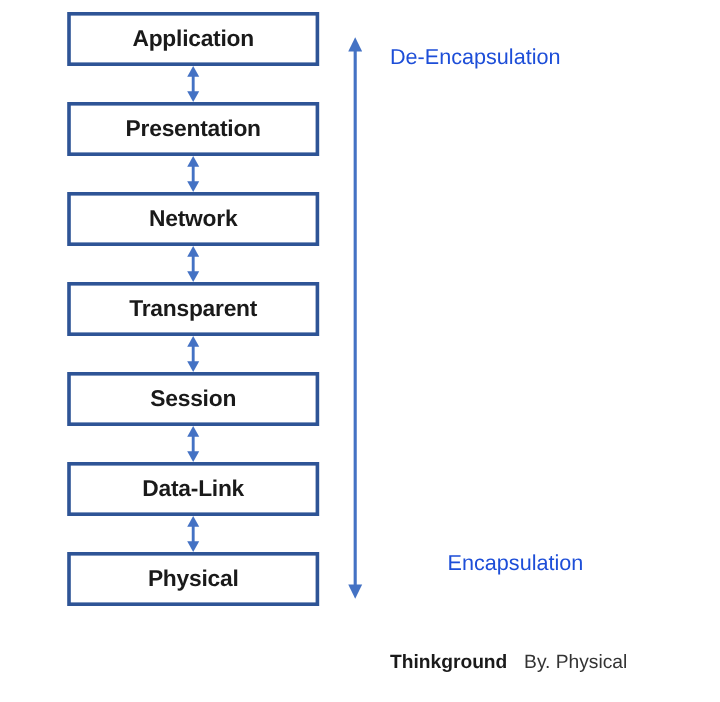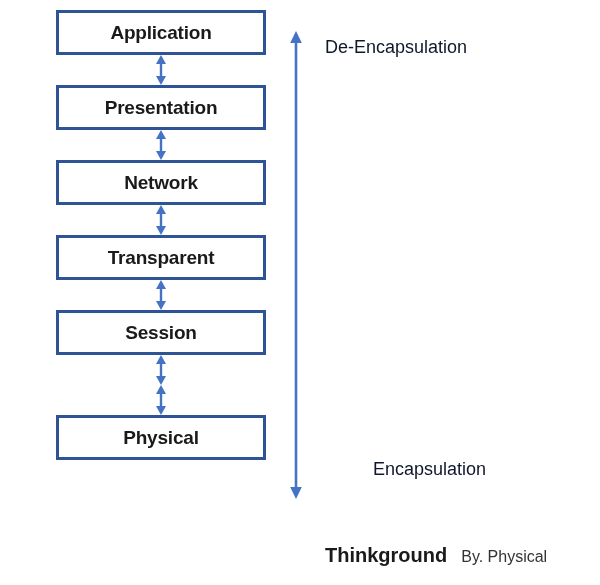--- a/index.html
+++ b/index.html
@@ -67,21 +67,21 @@
     top: 30px;
     width: 22px;
     height: 470px;
   }
   #encap-axis svg { display: block; }
 
   .axis-label {
     position: absolute;
     font-size: 18px;
     font-weight: normal;
-    color: #0f172a;
+    color: #1d4ed8;
     white-space: nowrap;
     line-height: 1;
   }
   #label-de-encapsulation {
     left: 325px;
     top: 38px;
   }
   #label-encapsulation {
     left: 325px;
     top: 460px;
@@ -92,21 +92,21 @@
   #footer-credit {
     position: absolute;
     left: 325px;
     top: 545px;
     display: flex;
     align-items: baseline;
     gap: 14px;
     line-height: 1;
   }
   #footer-brand {
-    font-size: 20px;
+    font-size: 16px;
     font-weight: bold;
     color: #1a1a1a;
     white-space: nowrap;
   }
   #footer-author {
     font-size: 16px;
     font-weight: normal;
     color: #333333;
     white-space: nowrap;
   }
@@ -167,20 +167,25 @@
       <div class="layer-box">
         <span class="layer-label">Session</span>
       </div>
     </div>
     <div class="connector">
       <svg width="16" height="30" viewBox="0 0 16 30" xmlns="http://www.w3.org/2000/svg">
         <line x1="8" y1="6" x2="8" y2="24" stroke="#4472c4" stroke-width="2.4"></line>
         <polygon points="8,0 3,9 13,9" fill="#4472c4"></polygon>
         <polygon points="8,30 3,21 13,21" fill="#4472c4"></polygon>
       </svg>
+    </div>
+    <div class="layer-row">
+      <div class="layer-box">
+        <span class="layer-label">Data-Link</span>
+      </div>
     </div>
     <div class="connector">
       <svg width="16" height="30" viewBox="0 0 16 30" xmlns="http://www.w3.org/2000/svg">
         <line x1="8" y1="6" x2="8" y2="24" stroke="#4472c4" stroke-width="2.4"></line>
         <polygon points="8,0 3,9 13,9" fill="#4472c4"></polygon>
         <polygon points="8,30 3,21 13,21" fill="#4472c4"></polygon>
       </svg>
     </div>
     <div class="layer-row">
       <div class="layer-box">

